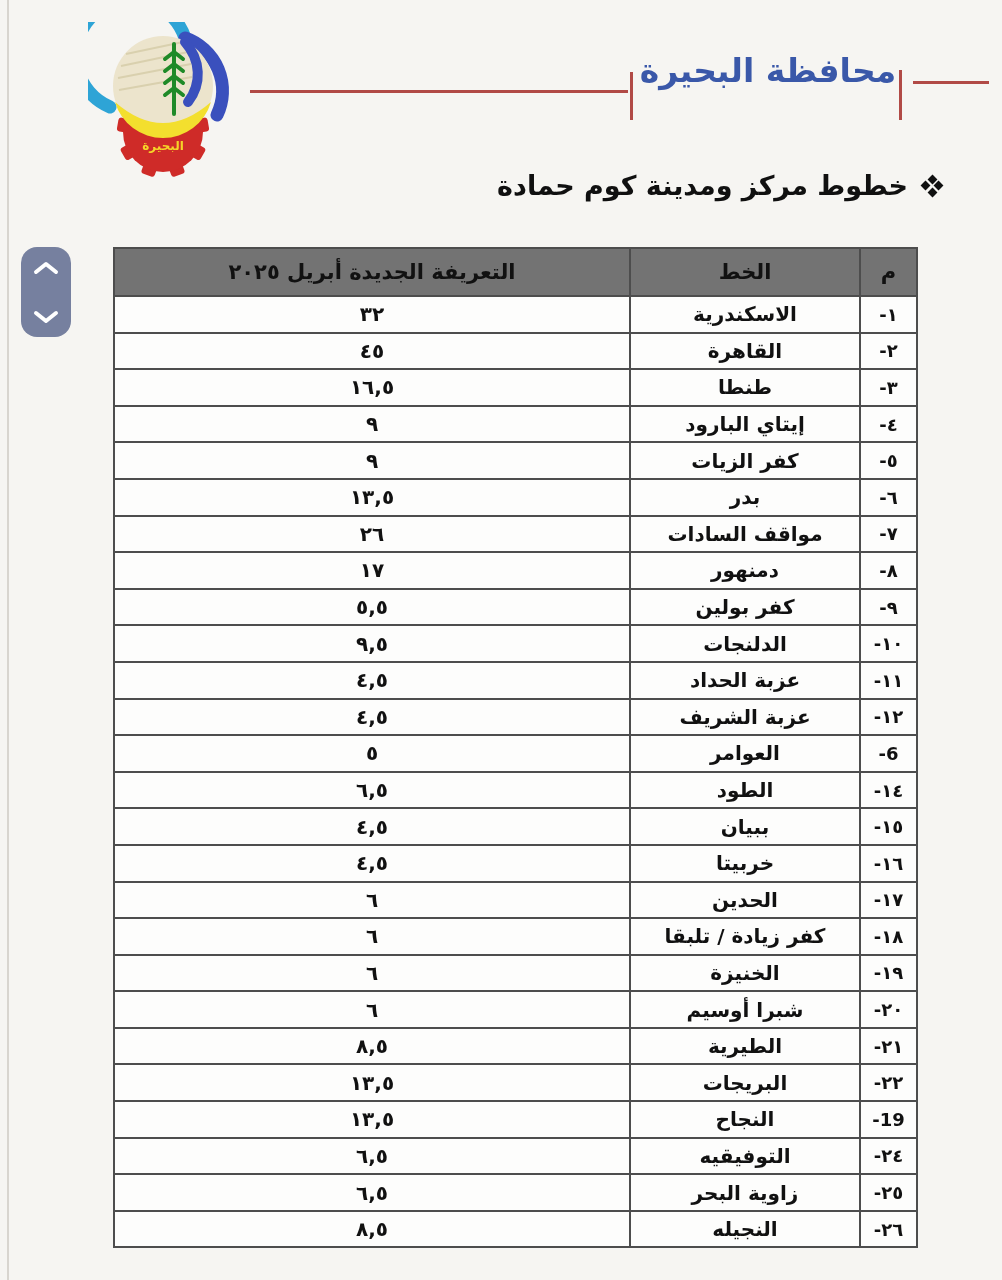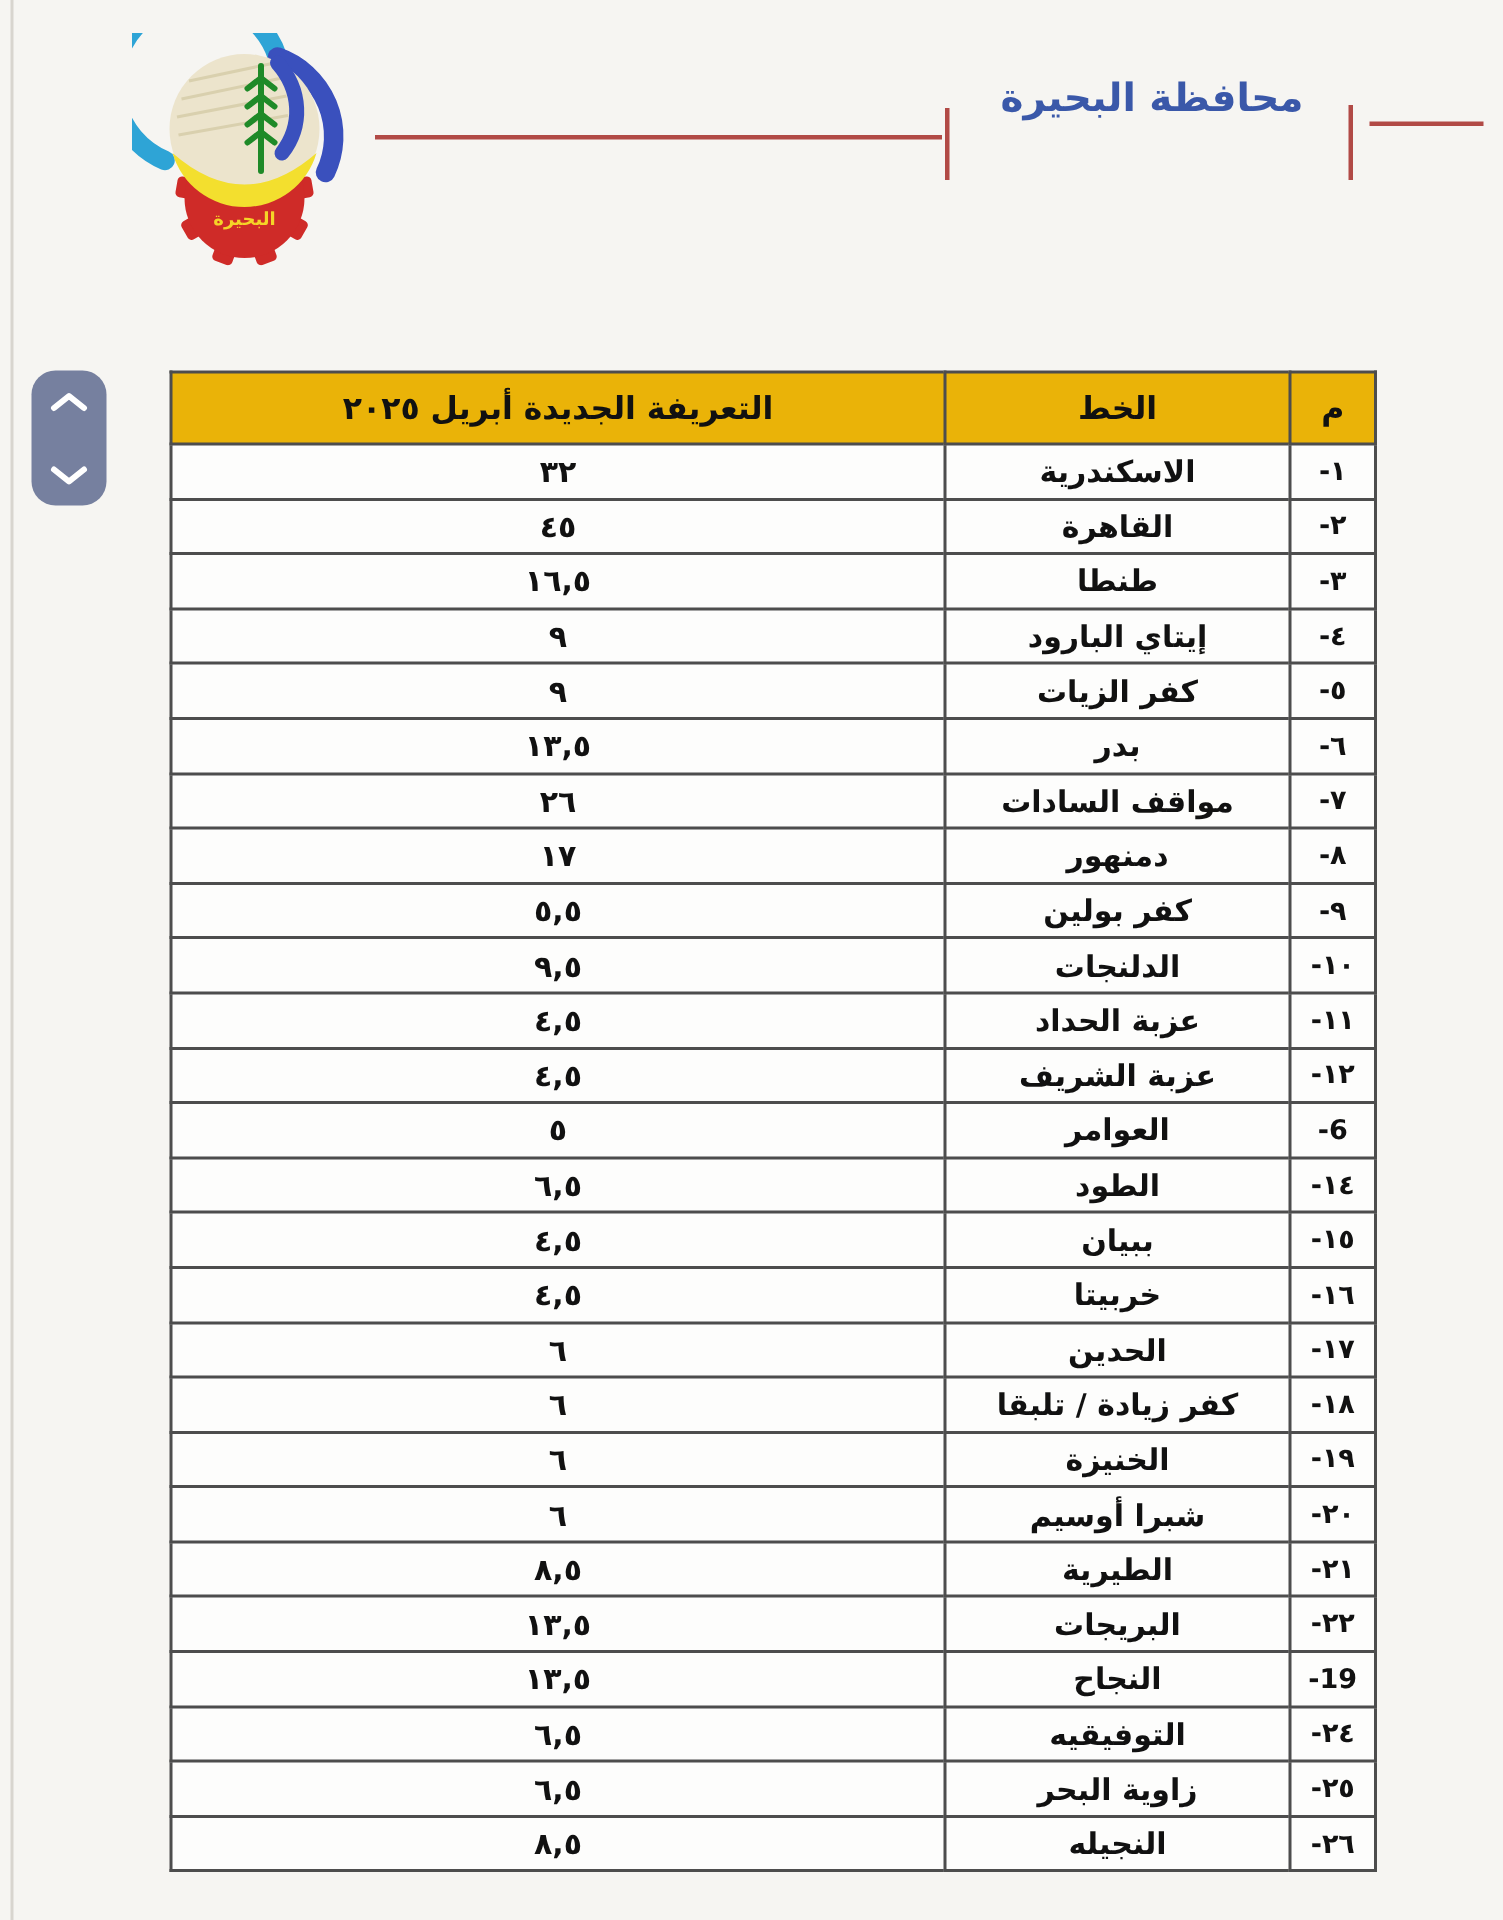--- a/index.html
+++ b/index.html
@@ -23,21 +23,21 @@
   .rule{position:absolute;background:#b14a46;}
   .rule-long{left:250px;top:90px;width:378px;height:3px;}
   .vbar-left{left:630px;top:72px;width:3px;height:48px;}
   .vbar-right{left:899px;top:70px;width:3px;height:50px;}
   .rule-short{left:913px;top:81px;width:76px;height:3px;}
   .org-block{
     position:absolute;left:638px;top:50px;width:260px;
     text-align:center;direction:rtl;color:#3a58a9;font-weight:bold;
     line-height:1.25;
   }
-  .org-line1{font-size:26px;white-space:nowrap;}
+  .org-line1{font-size:33px;white-space:nowrap;}
   .org-line2{font-size:23px;white-space:nowrap;}
 
   
   .section-title{
     position:absolute;top:170px;right:60px;
     display:flex;flex-direction:row;align-items:center;gap:14px;
     direction:rtl;color:#101010;font-weight:bold;font-size:27px;
   }
   .diamond-cluster{position:relative;width:20px;height:20px;flex:0 0 auto;}
   .diamond-cluster i{
@@ -63,21 +63,21 @@
     position:absolute;left:113px;top:247px;width:803px;
     border-collapse:collapse;direction:rtl;table-layout:fixed;
     background:#fdfdfc;
   }
   table.tariff th, table.tariff td{
     border:2px solid #4d4d4d;
     text-align:center;vertical-align:middle;
     color:#111;font-weight:bold;padding:0;
   }
   table.tariff th{
-    background:#eab308;height:46px;font-size:21px;
+    background:#737373;height:46px;font-size:21px;
   }
   table.tariff td{height:34.6px;font-size:20px;}
   table.tariff td:first-child{font-size:18px;}
   col.c-num{width:57px;}
   col.c-line{width:230px;}
   col.c-tariff{width:516px;}
 </style>
 </head>
 <body>
 
@@ -130,20 +130,29 @@
   </div>
 
   <div class="rule rule-long"></div>
   <div class="rule vbar-left"></div>
   <div class="org-block">
     <div class="org-line1">محافظة البحيرة</div>
   </div>
   <div class="rule vbar-right"></div>
   <div class="rule rule-short"></div>
 
+  <div class="section-title">
+    <span class="diamond-cluster">
+        <i></i>
+        <i></i>
+        <i></i>
+        <i></i>
+      </span>
+    <span>خطوط مركز ومدينة كوم حمادة</span>
+  </div>
 
   <div class="scroll-widget">
     <div class="scroll-btn">
       <svg width="26" height="14" viewBox="0 0 26 14">
         <polyline points="3,11 13,3 23,11" fill="none" stroke="#ffffff" stroke-width="4" stroke-linecap="round" stroke-linejoin="round"></polyline>
       </svg>
     </div>
     <div class="scroll-btn">
       <svg width="26" height="14" viewBox="0 0 26 14">
         <polyline points="3,3 13,11 23,3" fill="none" stroke="#ffffff" stroke-width="4" stroke-linecap="round" stroke-linejoin="round"></polyline>

